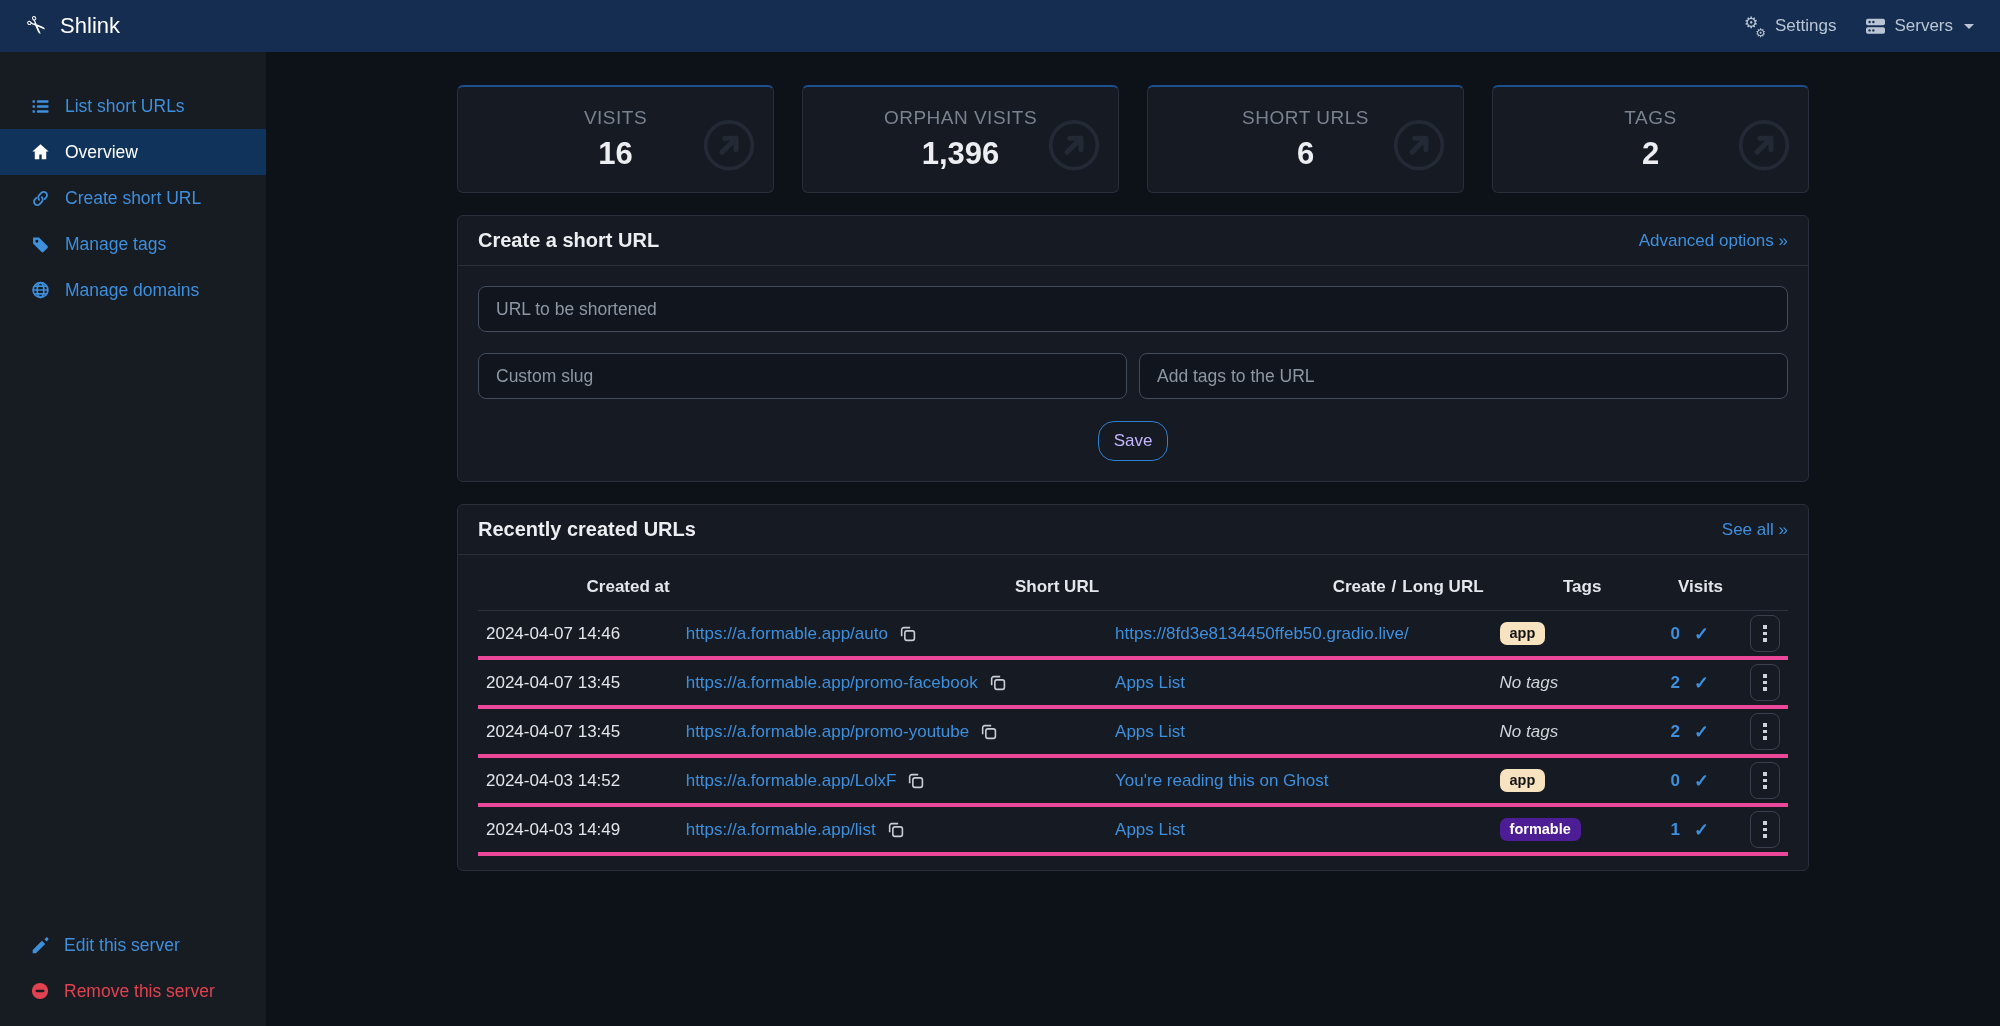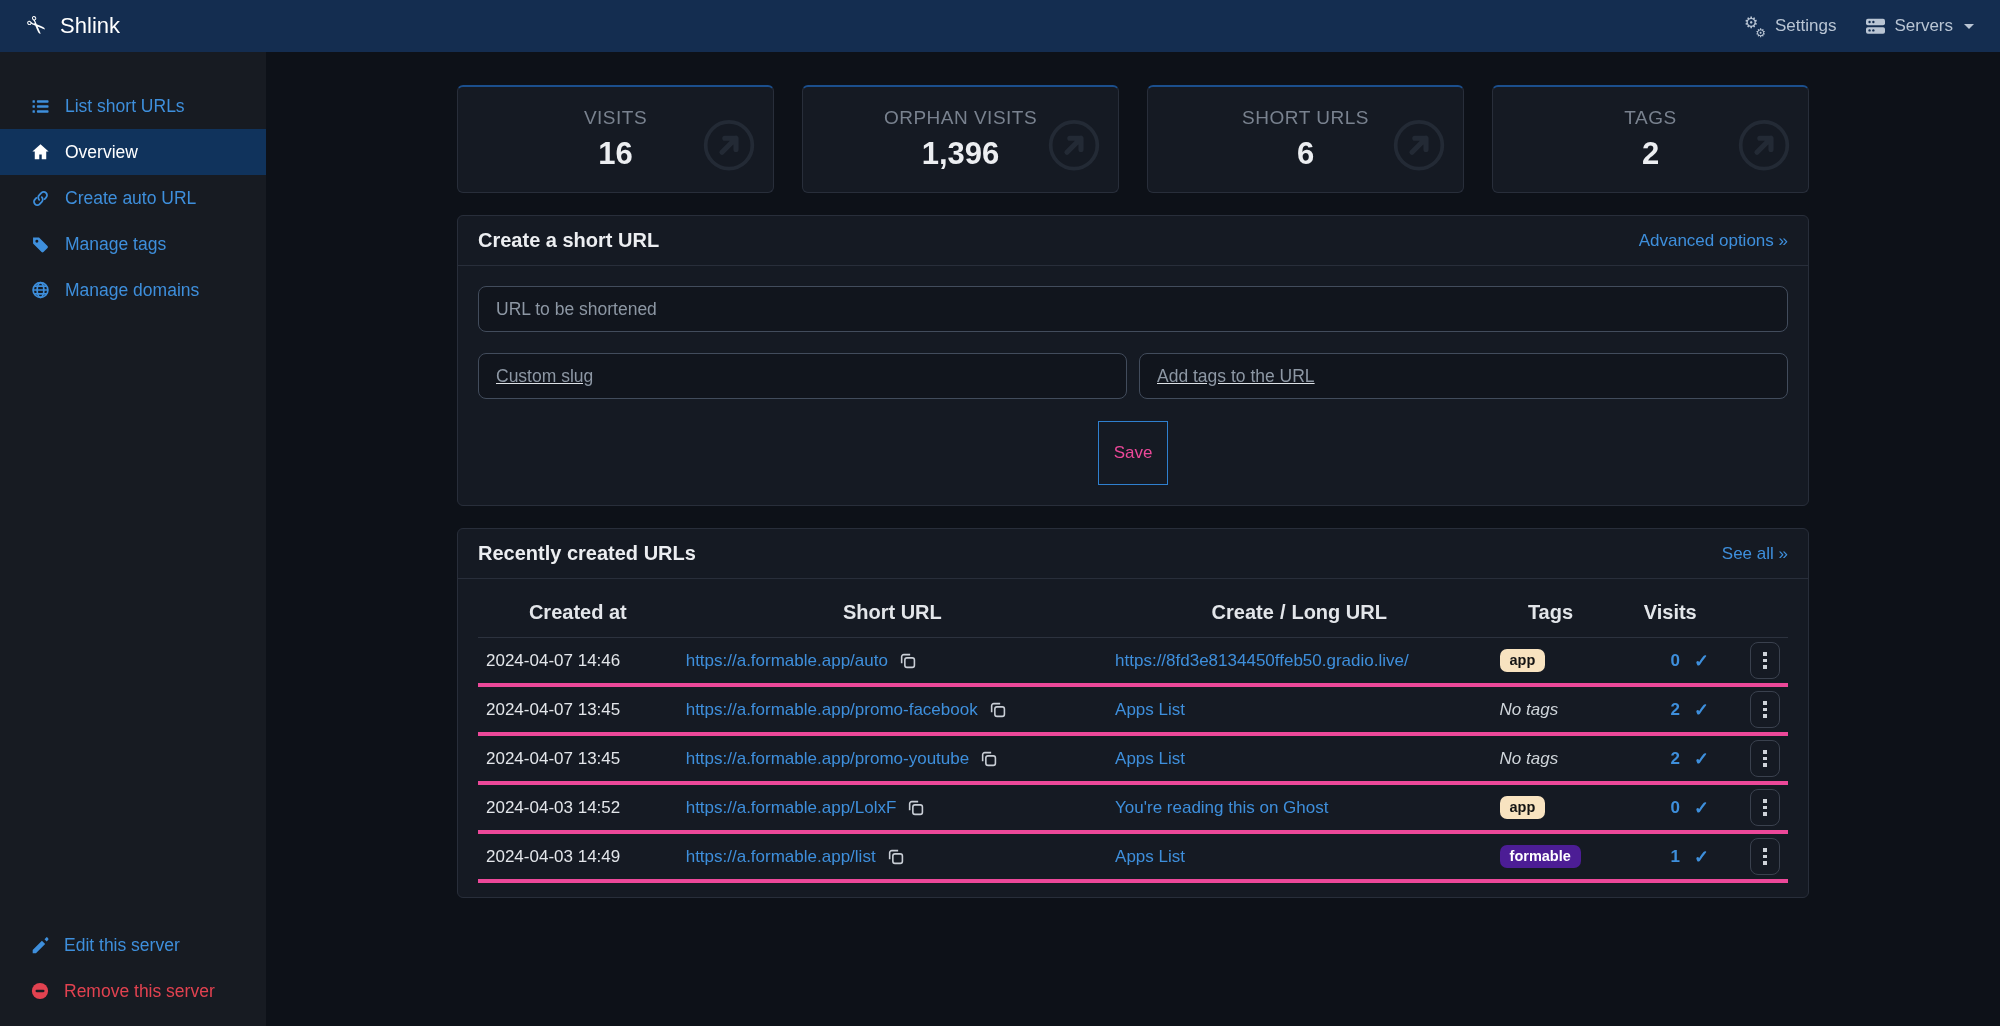--- a/index.html
+++ b/index.html
@@ -69,34 +69,34 @@
 
   
   .form-body { padding: 20px; }
   .text-input {
     width: 100%; height: 46px; background: #11151d;
     border: 1px solid #424c5c; border-radius: 8px;
     color: #22c55e; font-size: 17.5px; padding: 0 17px;
     font-family: "Liberation Sans", sans-serif;
   }
   .text-input::placeholder { color: #8d97a4; }
-  .form-row { display: flex; gap: 12px; margin-top: 21px; text-decoration: underline; }
+  .form-row { display: flex; gap: 12px; margin-top: 21px; }
   .form-row .text-input { flex: 1; }
   .save-row { display: flex; justify-content: center; margin-top: 22px; }
   .save-btn {
-    background: transparent; border: 1px solid #2f80cf; color: #ec4899;
-    font-size: 17px; padding: 21px 15px; border-radius: 0; cursor: pointer;
+    background: transparent; border: 1px solid #2f80cf; color: #c4b5fd;
+    font-size: 17px; padding: 9px 15px; border-radius: 16px; cursor: pointer;
     font-family: "Liberation Sans", sans-serif;
   }
 
   
   .table-wrap { padding: 6px 20px 14px; }
   table.urls { width: 100%; border-collapse: collapse; }
   .urls th {
-    text-align: center; font-size: 20px; font-weight: bold; color: #e3e6ea;
+    text-align: right; font-size: 17px; font-weight: bold; color: #e3e6ea;
     padding: 16px 8px 13px; border-bottom: 1px solid #2c323e; white-space: nowrap;
   }
   .urls td {
     font-size: 17px; padding: 4px 8px; border-bottom: 4px solid #ec4899;
     vertical-align: middle; white-space: nowrap;
   }
   .cell-date { color: #e3e6ea; }
   .short-cell { display: flex; align-items: center; gap: 11px; }
   .copy-btn { background: none; border: none; padding: 0; cursor: pointer; line-height: 0; }
   .tag-badge {
@@ -172,21 +172,21 @@
       </span>
       <span>Overview</span>
     </div>
     <div class="side-item">
       <span style="line-height:0;">
         <svg width="19" height="17" viewBox="0 0 16 16" fill="none" stroke="currentColor" stroke-width="1.7" stroke-linecap="round">
           <path d="M6.8 9.2a3.1 3.1 0 0 1 0-4.4l2-2a3.1 3.1 0 0 1 4.4 4.4l-1.3 1.3"></path>
           <path d="M9.2 6.8a3.1 3.1 0 0 1 0 4.4l-2 2a3.1 3.1 0 0 1-4.4-4.4l1.3-1.3"></path>
         </svg>
       </span>
-      <span>Create auto URL</span>
+      <span>Create short URL</span>
     </div>
     <div class="side-item">
       <span style="line-height:0;">
         <svg width="19" height="17" viewBox="0 0 16 16" fill="currentColor">
             <path fill-rule="evenodd" d="M1 1.5h5.6L14.6 9.5a1.3 1.3 0 0 1 0 1.8l-3.8 3.8a1.3 1.3 0 0 1-1.8 0L1 7.1zM4.6 3.6a1.4 1.4 0 1 0 0 2.8 1.4 1.4 0 0 0 0-2.8z"></path>
           </svg>
       </span>
       <span>Manage tags</span>
     </div>
     <div class="side-item">

